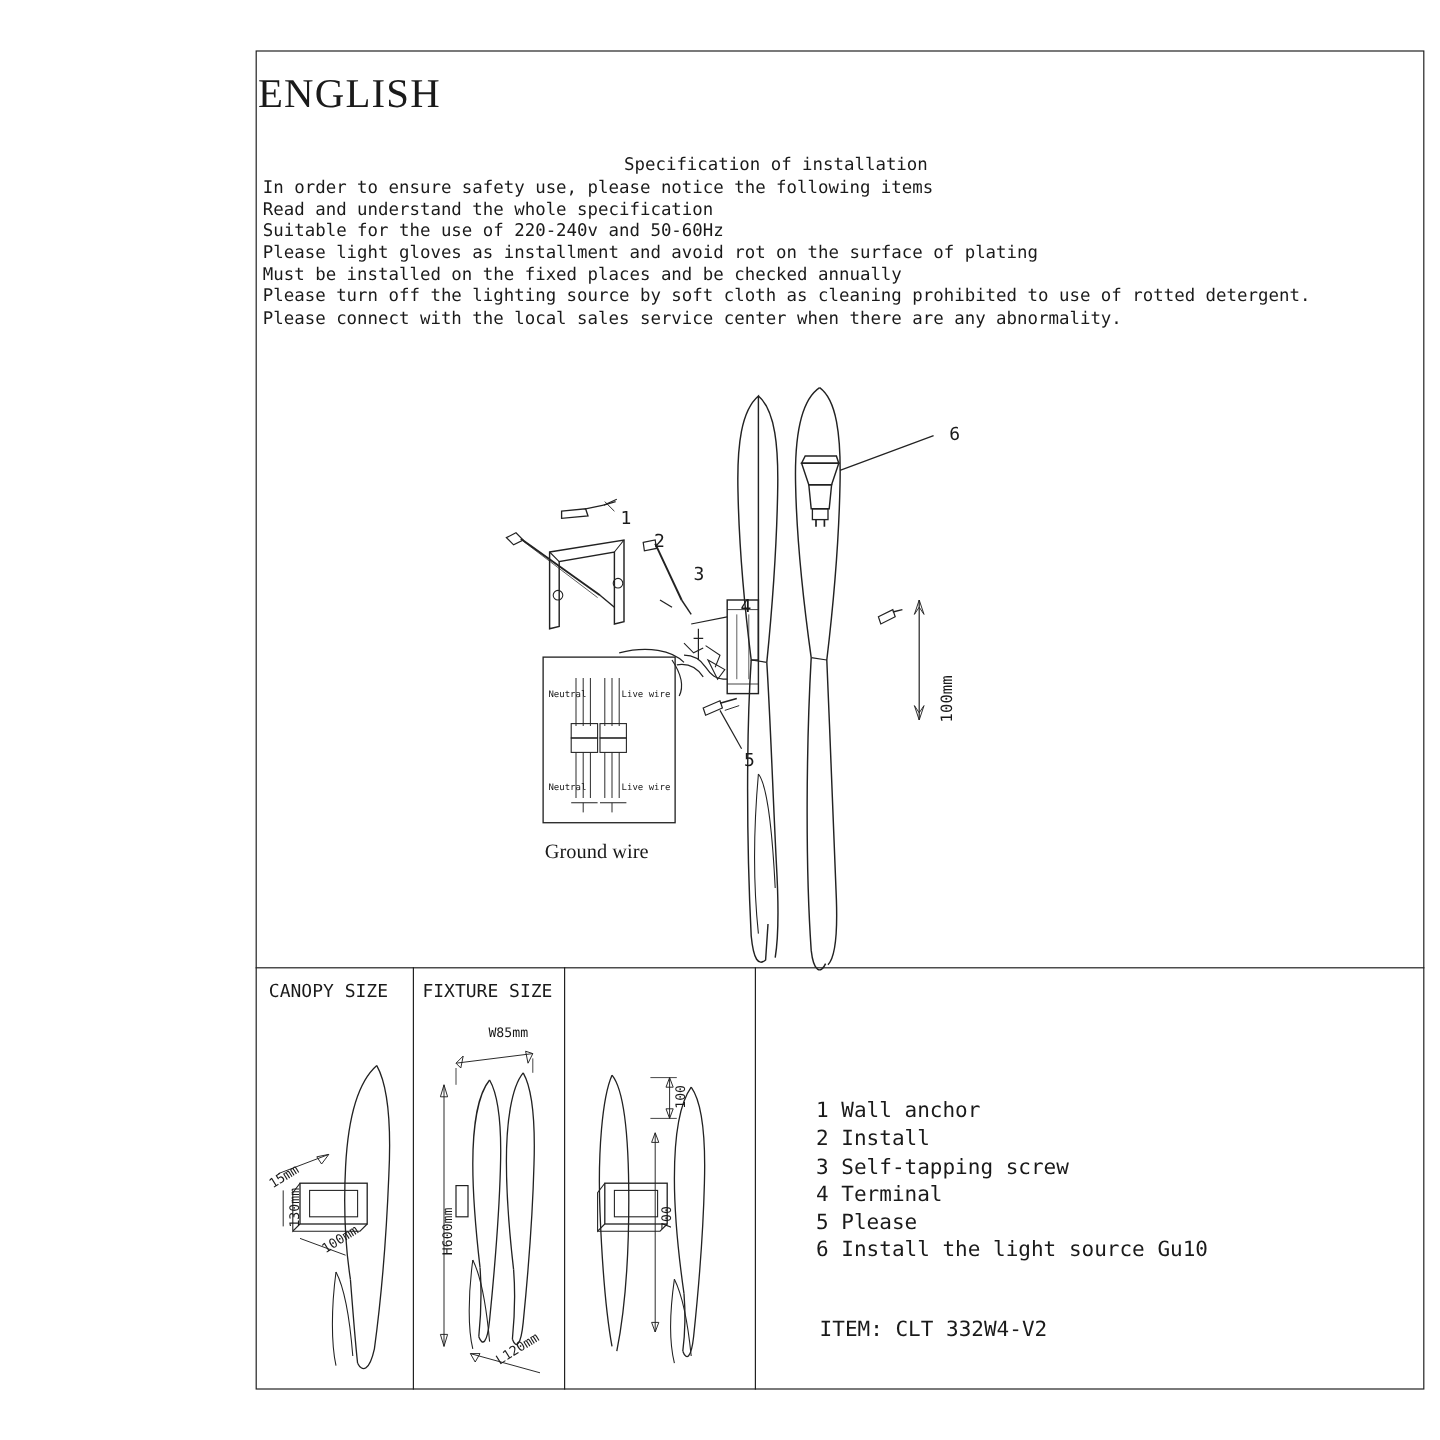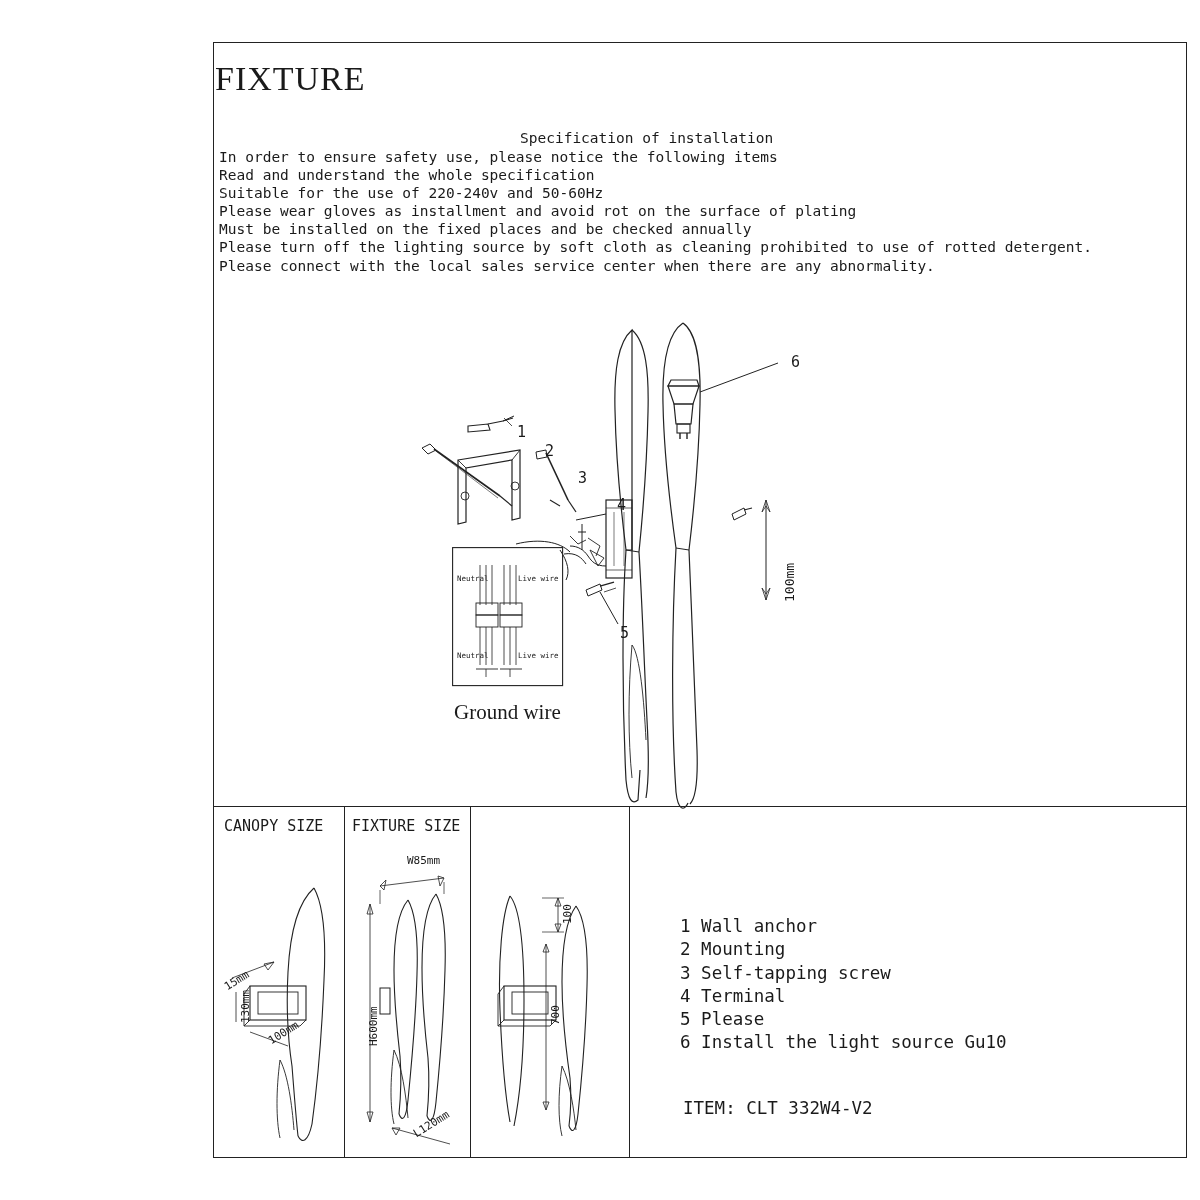--- a/index.html
+++ b/index.html
@@ -3,21 +3,21 @@
 <meta charset="utf-8">
 <style>
   html,body{margin:0;padding:0;background:#ffffff;}
   body{width:1200px;height:1200px;font-family:"Liberation Serif",serif;color:#1a1a1a;position:relative;overflow:hidden;}
   .page{position:absolute;left:0;top:0;width:1200px;height:1200px;}
   .frame{position:absolute;left:213px;top:42px;width:974px;height:1116px;border:1.4px solid #222;box-sizing:border-box;}
   .lang-title{position:absolute;left:215px;top:60px;font-size:34px;letter-spacing:1px;font-family:"Liberation Serif",serif;}
   .spec-head{position:absolute;left:520px;top:130px;font-size:14.5px;font-family:"DejaVu Sans Mono",monospace;}
   .spec-lines{position:absolute;left:219px;top:148px;width:820px;font-size:14.5px;line-height:18.1px;font-family:"DejaVu Sans Mono",monospace;white-space:pre;}
   .wire-legend{position:absolute;left:244px;top:578px;font-size:18.5px;line-height:25px;font-family:"DejaVu Sans Mono",monospace;white-space:pre;}
-  .ground-wire-label{position:absolute;left:454px;top:700px;font-size:21px;font-family:"Liberation Serif",serif;}
+  .ground-wire-label{position:absolute;left:454px;top:700px;font-size:17px;font-family:"Liberation Serif",serif;}
   .hdivider{position:absolute;background:#222;}
   .vdivider{position:absolute;background:#222;}
   .cell-title{position:absolute;font-size:15px;font-family:"DejaVu Sans Mono",monospace;}
   .parts-list{position:absolute;left:680px;top:915px;font-size:17.5px;line-height:23.3px;font-family:"DejaVu Sans Mono",monospace;}
   .parts-list .row{white-space:pre;}
   .item-code{position:absolute;left:683px;top:1098px;font-size:17.5px;font-family:"DejaVu Sans Mono",monospace;}
   .callout{position:absolute;font-size:15px;font-family:"DejaVu Sans Mono",monospace;}
   .dim{position:absolute;font-size:11px;font-family:"DejaVu Sans Mono",monospace;}
   .dim.rot90{transform:rotate(-90deg);transform-origin:left top;}
   .dim.rot-tilt{transform:rotate(-32deg);transform-origin:left top;}
@@ -25,28 +25,28 @@
   svg{overflow:visible;}
   .ln{stroke:#222;fill:none;}
 </style>
 </head>
 <body>
 
 <div class="page">
 
   <div class="frame"></div>
 
-  <div class="lang-title">FIXTURE</div>
+  <div class="lang-title">ENGLISH</div>
 
   <div class="spec-head">Specification of installation</div>
 
   <div class="spec-lines"><span>In order to ensure safety use, please notice the following items</span>
 <span>Read and understand the whole specification</span>
 <span>Suitable for the use of 220-240v and 50-60Hz</span>
-<span>Please wear gloves as installment and avoid rot on the surface of plating</span>
+<span>Please light gloves as installment and avoid rot on the surface of plating</span>
 <span>Must be installed on the fixed places and be checked annually</span>
 <span>Please turn off the lighting source by soft cloth as cleaning prohibited to use of rotted detergent.</span>
 <span>Please connect with the local sales service center when there are any abnormality.</span></div>
 
   <svg class="diagram" style="position:absolute;left:400px;top:300px;" width="480" height="520" viewBox="0 0 480 520">
 
     <path class="ln" d="M232 30 C218 42 214 70 215 110 C216 160 221 210 226 250 L232 250 Z" stroke-width="1.2"></path>
     <path class="ln" d="M232 30 C246 42 249 72 248 112 C247 162 243 212 239 252" stroke-width="1.2"></path>
     <path class="ln" d="M226 250 C222 310 222 400 226 480 C228 500 232 505 238 500 L240 470" stroke-width="1.2"></path>
     <path class="ln" d="M239 252 C242 300 244 360 247 420 C249 455 249 480 246 498" stroke-width="1.2"></path>
@@ -235,21 +235,21 @@
 
     <path class="ln" d="M66 74 L66 240" stroke-width="0.8"></path>
     <path class="ln" d="M66 74 L63 82 L69 82 Z" stroke-width="0.8" fill="#222"></path>
     <path class="ln" d="M66 240 L63 232 L69 232 Z" stroke-width="0.8" fill="#222"></path>
   </svg>
   <div class="dim rot90" style="left:561px;top:924px;">100</div>
   <div class="dim rot90" style="left:549px;top:1025px;">700</div>
 
   <div class="parts-list">
     <div class="row"><span>1</span> <span>Wall anchor</span></div>
-    <div class="row"><span>2</span> <span>Mounting</span></div>
+    <div class="row"><span>2</span> <span>Install</span></div>
     <div class="row"><span>3</span> <span>Self-tapping screw</span></div>
     <div class="row"><span>4</span> <span>Terminal</span></div>
     <div class="row"><span>5</span> <span>Please</span></div>
     <div class="row"><span>6</span> <span>Install the light source Gu10</span></div>
   </div>
 
   <div class="item-code">ITEM: CLT 332W4-V2</div>
 
 </div>
 

